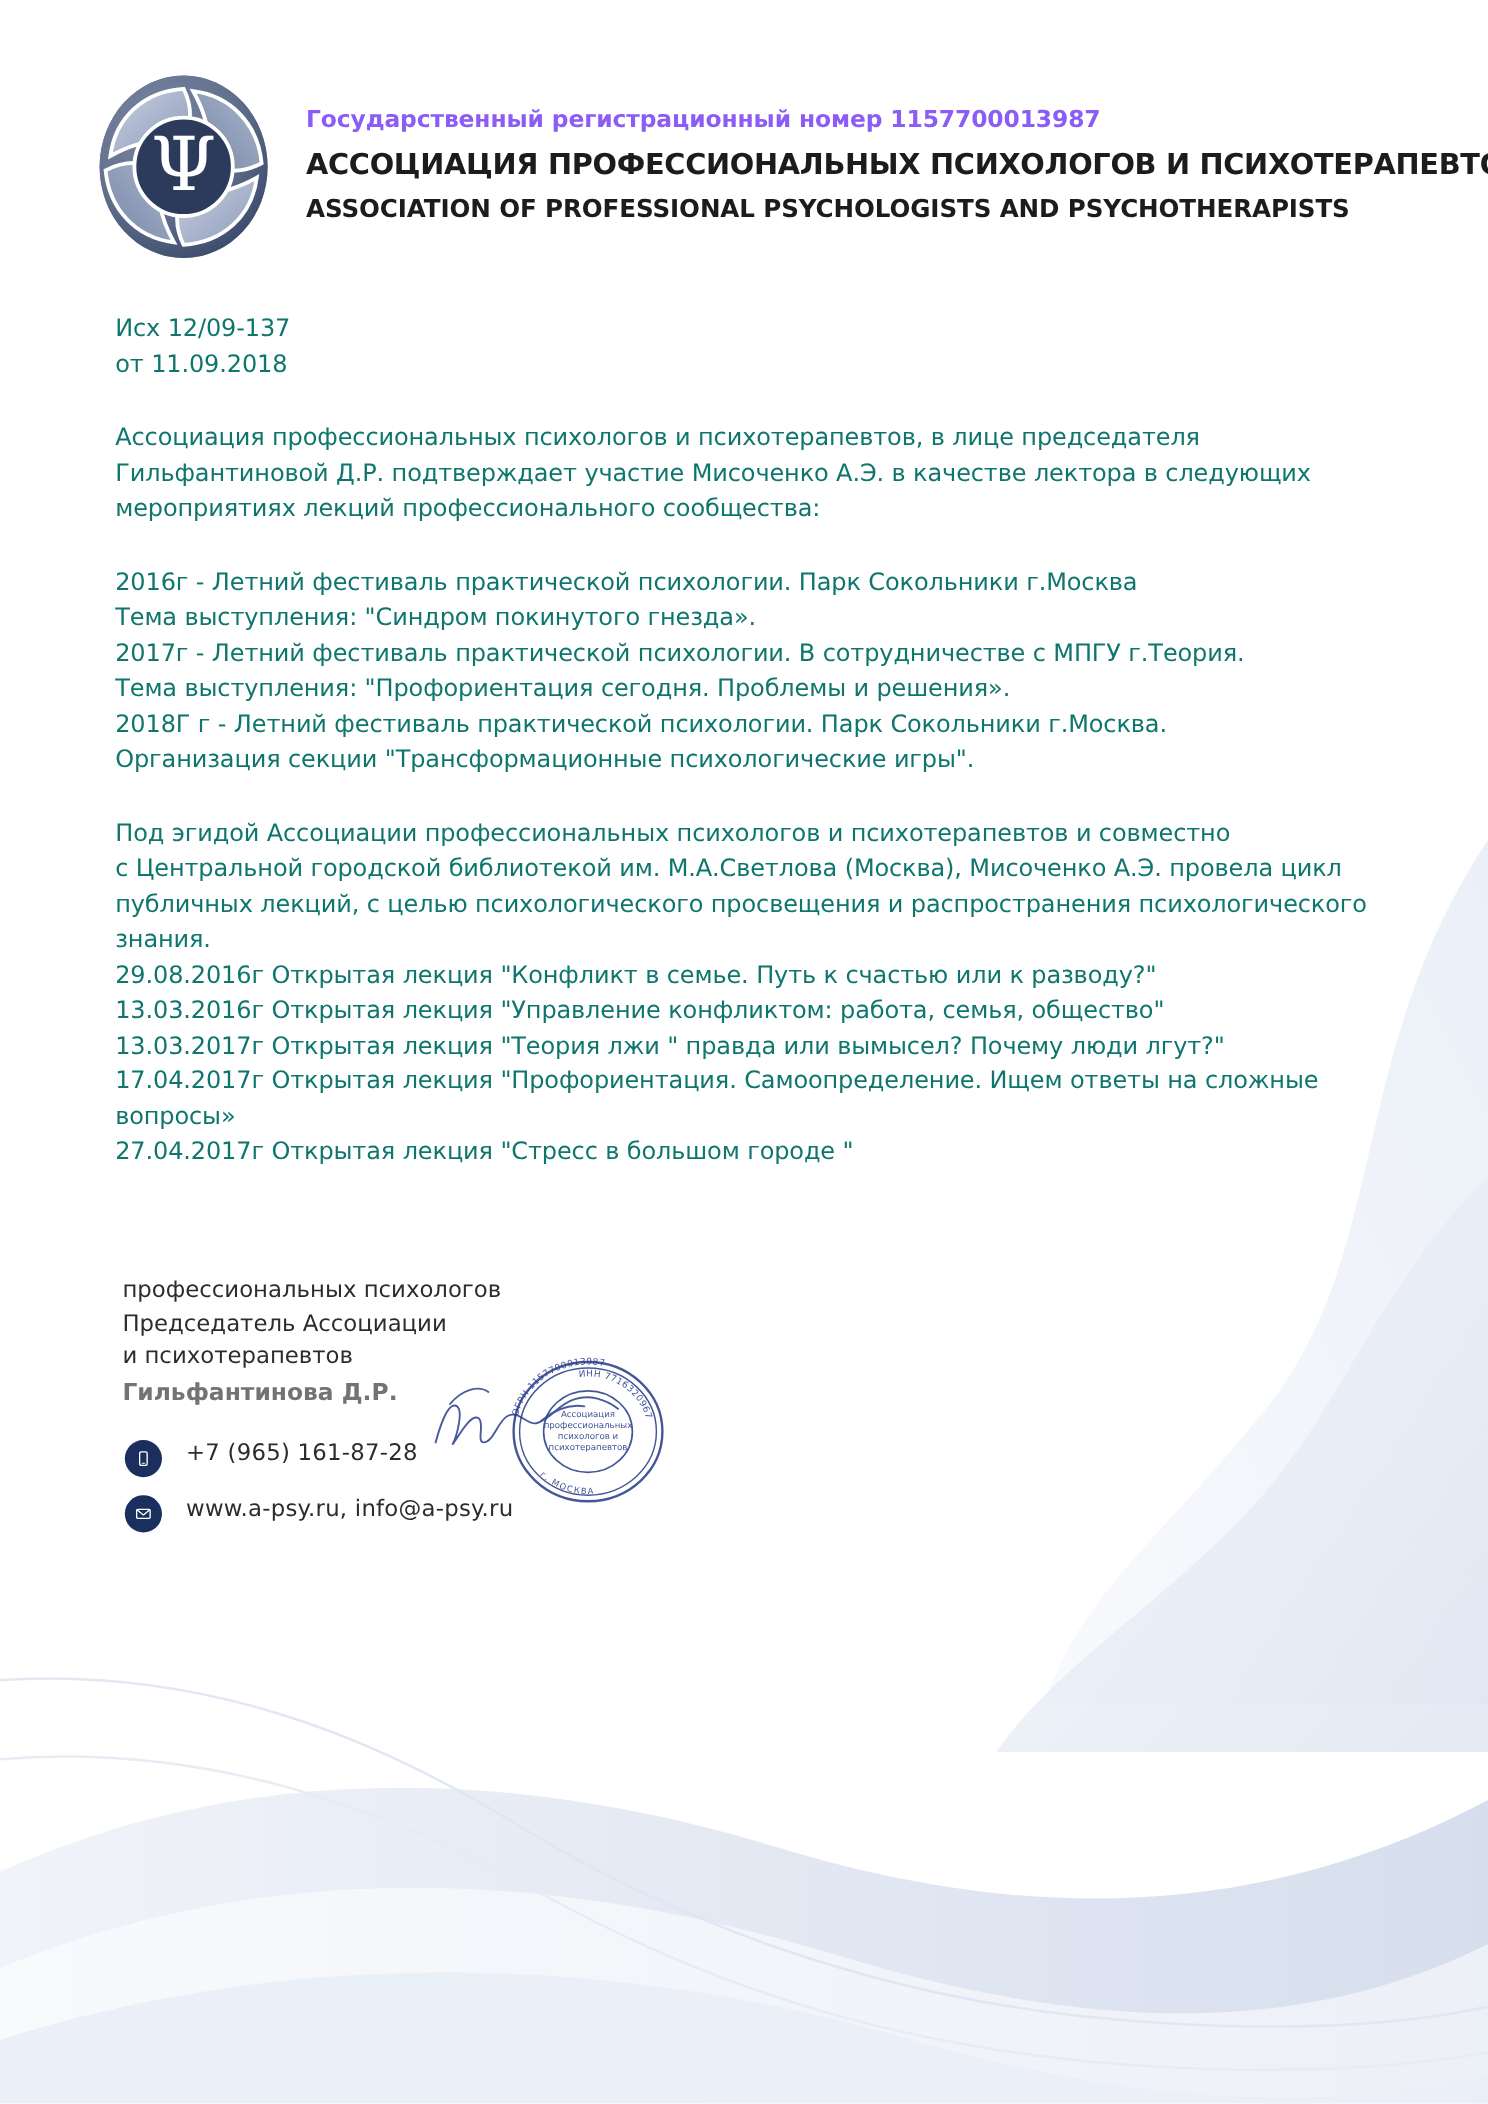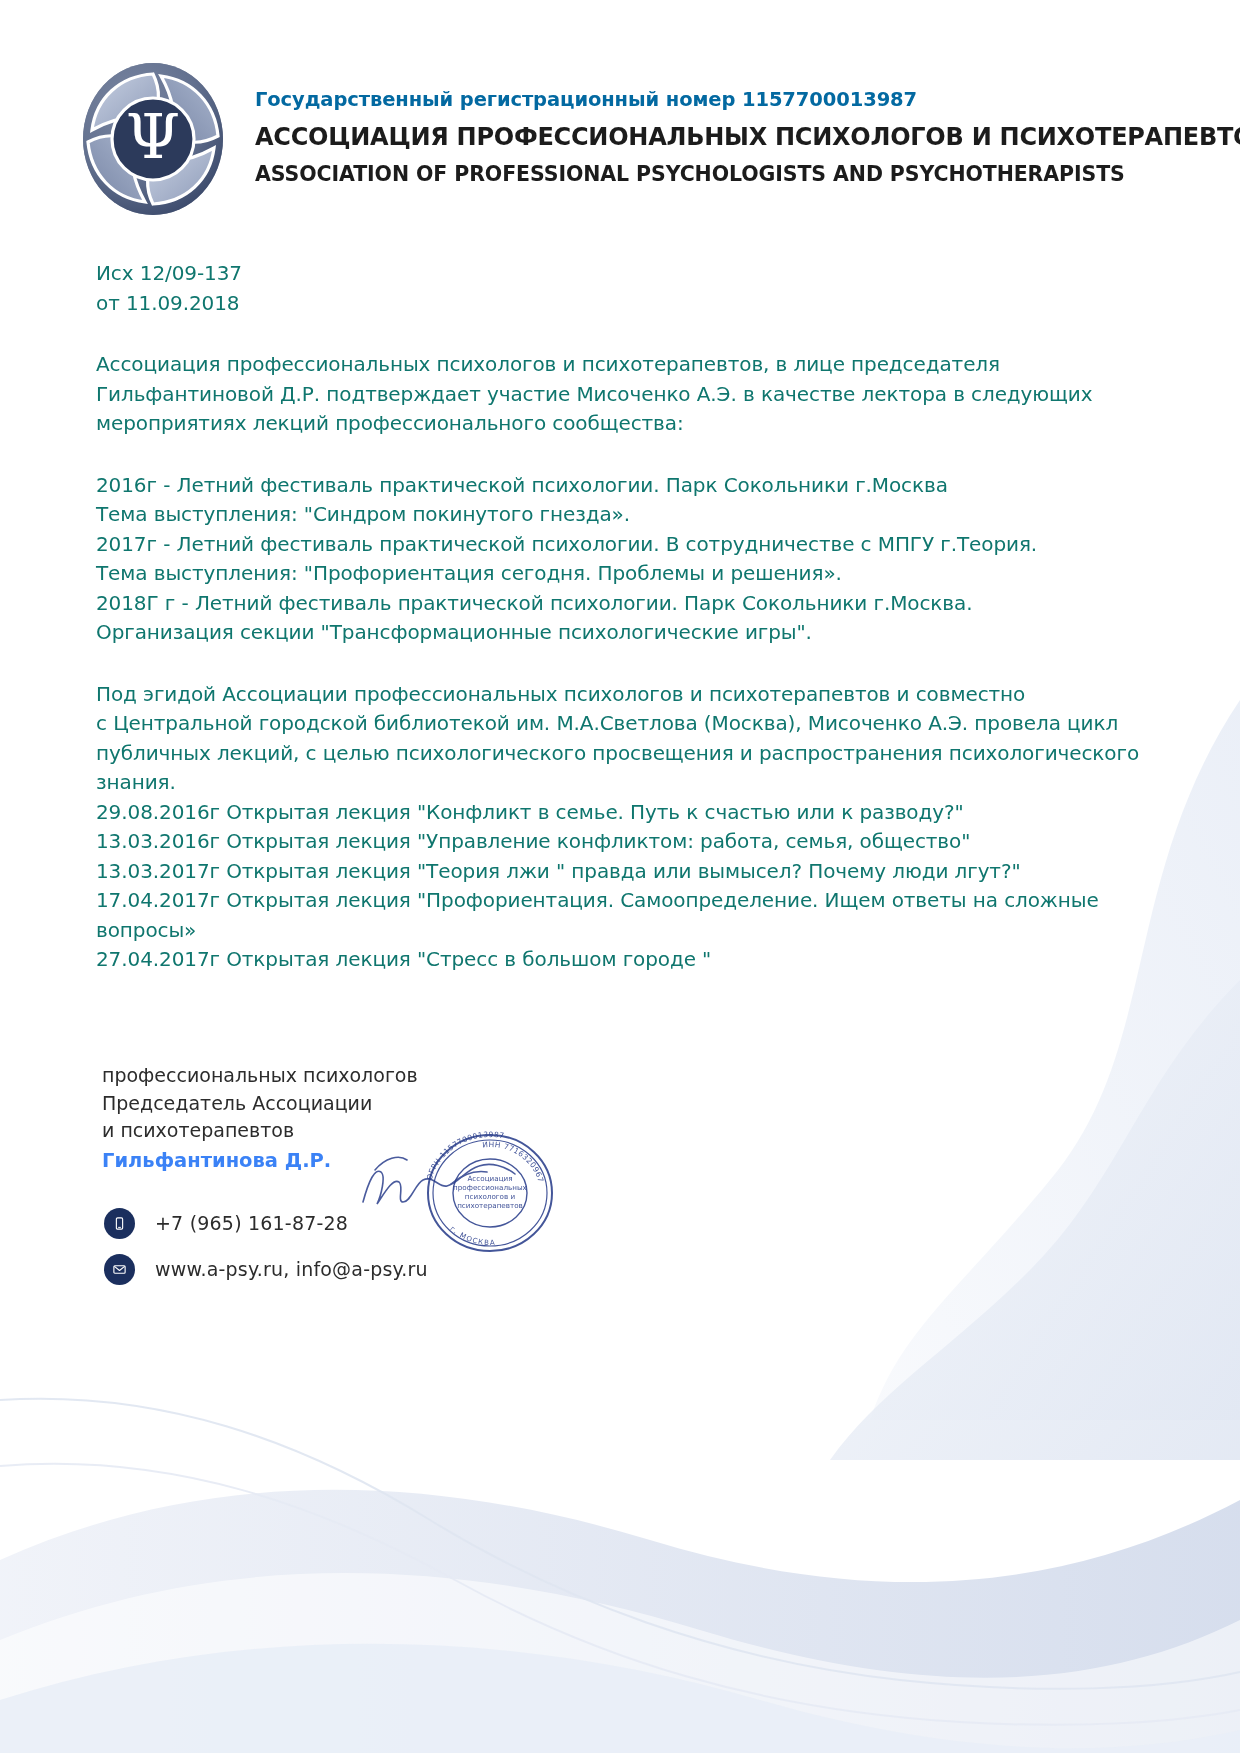--- a/index.html
+++ b/index.html
@@ -43,21 +43,21 @@
   #header-text {
     position: absolute;
     left: 255px;
     top: 88px;
     width: 830px;
   }
   .hdr-line1 {
     font-size: 19.5px;
     font-weight: bold;
     letter-spacing: -0.1px;
-    color: #0369a1;
+    color: #8b5cf6;
     white-space: nowrap;
     margin-bottom: 12px;
   }
   .hdr-line2 {
     font-size: 24px;
     font-weight: bold;
     letter-spacing: -0.25px;
     color: #1c1c1c;
     white-space: nowrap;
     margin-bottom: 11px;
@@ -102,35 +102,35 @@
   .sig-line {
     font-size: 19px;
     line-height: 27.5px;
     color: #2c2c2c;
     white-space: nowrap;
   }
   .sig-name {
     font-size: 19.5px;
     font-weight: bold;
     line-height: 30px;
-    color: #3b82f6;
+    color: #737373;
     white-space: nowrap;
     margin-top: 1px;
   }
 
   
   #contacts {
     position: absolute;
     left: 104px;
     top: 1200px;
     z-index: 3;
   }
   .contact-row {
     display: flex;
-    align-items: center;
+    align-items: flex-start;
     height: 46px;
   }
   .contact-icon {
     width: 31px;
     height: 31px;
     border-radius: 50%;
     background: #1b2f5e;
     display: flex;
     align-items: center;
     justify-content: center;

